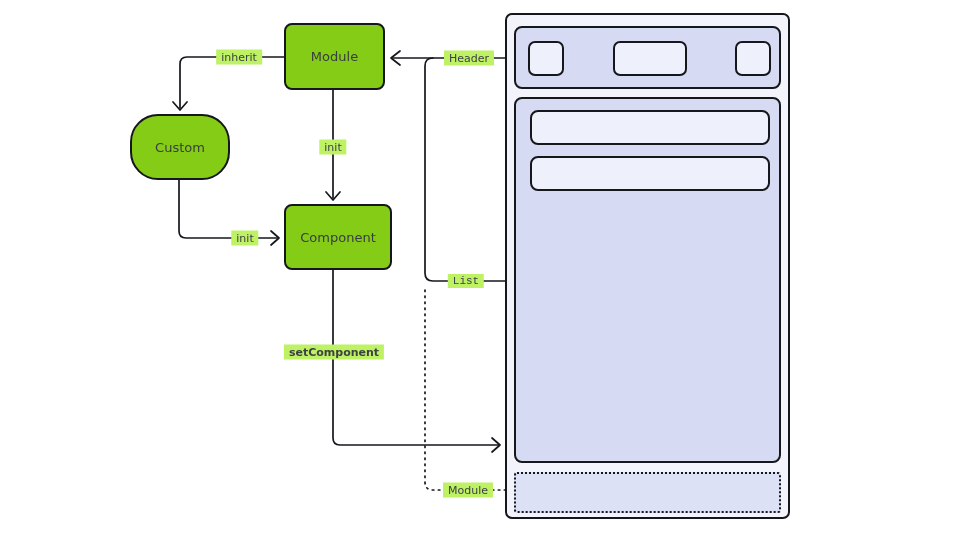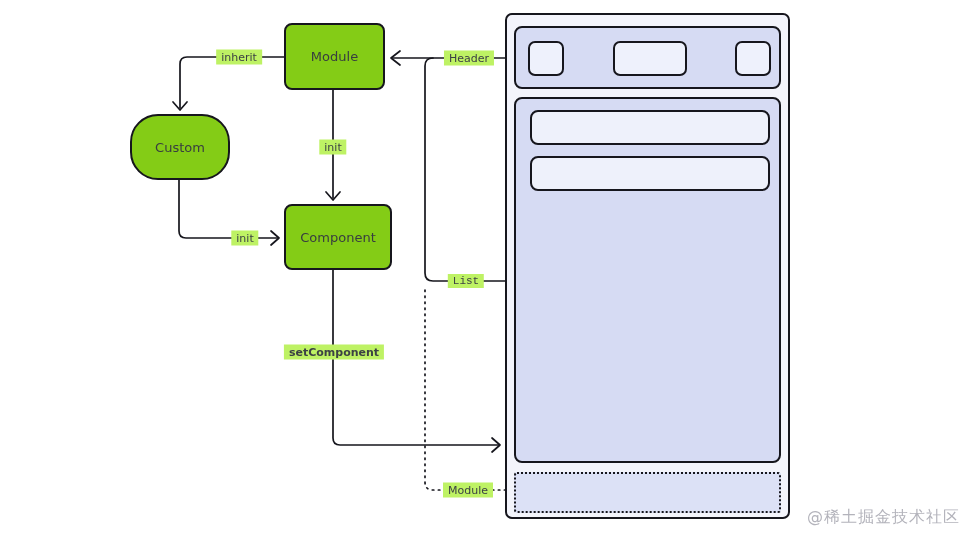--- a/index.html
+++ b/index.html
@@ -171,15 +171,14 @@
       <div class="header-chip" id="chip-middle"></div>
       <div class="header-chip" id="chip-right"></div>
     </div>
     <div class="panel" id="list-panel">
       <div class="list-row" id="row-1"></div>
       <div class="list-row" id="row-2"></div>
     </div>
     <div id="toolbar-panel"></div>
   </div>
 
-  <span id="watermark">@稀土掘金技术社区</span>
 
 </div>
 
 </body></html>

